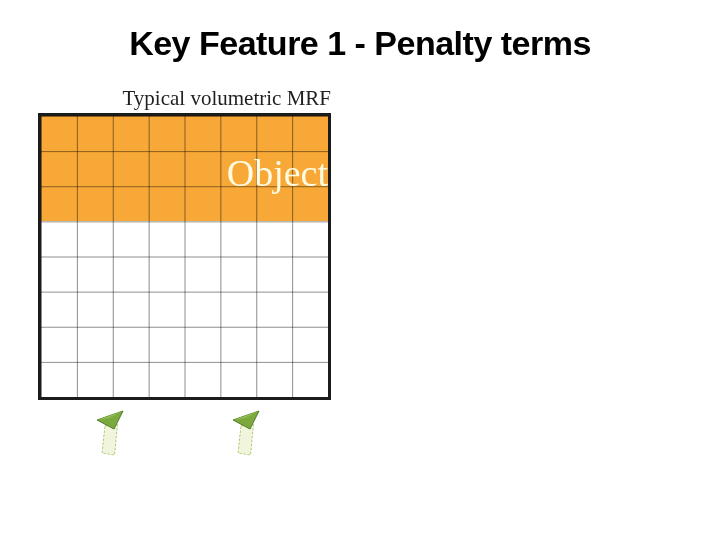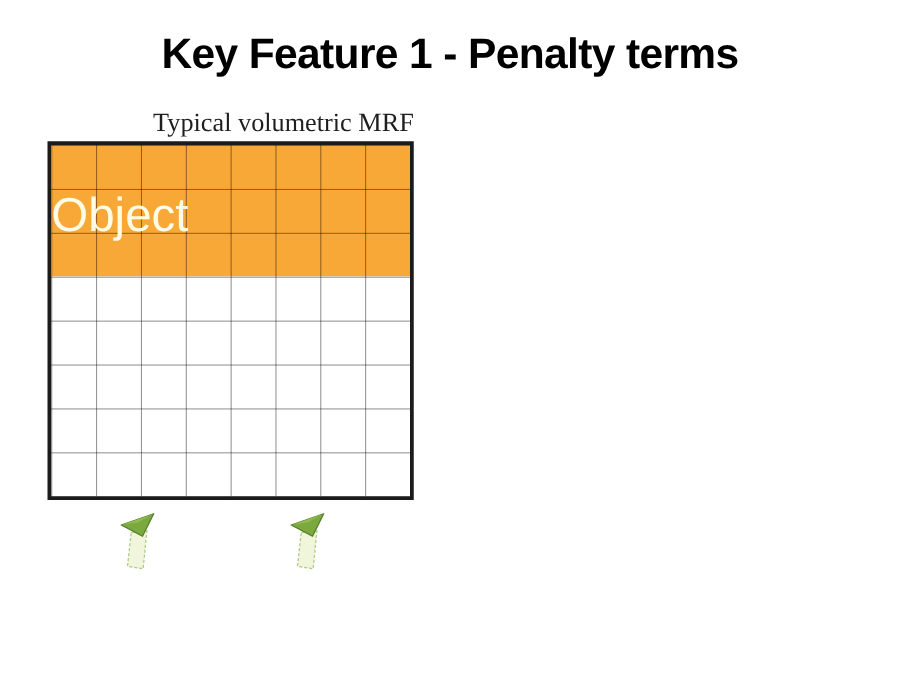--- a/index.html
+++ b/index.html
@@ -76,22 +76,22 @@
       linear-gradient(to right, var(--grid-line) 1px, transparent 1px),
       linear-gradient(to bottom, var(--grid-line) 1px, transparent 1px);
     background-size: 12.5% 12.5%;
     pointer-events: none;
   }
   .object-label {
     position: absolute;
     left: 0;
     top: 36px;
     width: 100%;
-    text-align: left;
-    font-family: Liberation Sans, sans-serif;
+    text-align: right;
+    font-family: Liberation Serif, serif;
     font-size: 38px;
     line-height: 42px;
     color: var(--object-text);
     white-space: nowrap;
   }
   .marker {
     position: absolute;
     width: 30px;
     height: 48px;
   }

